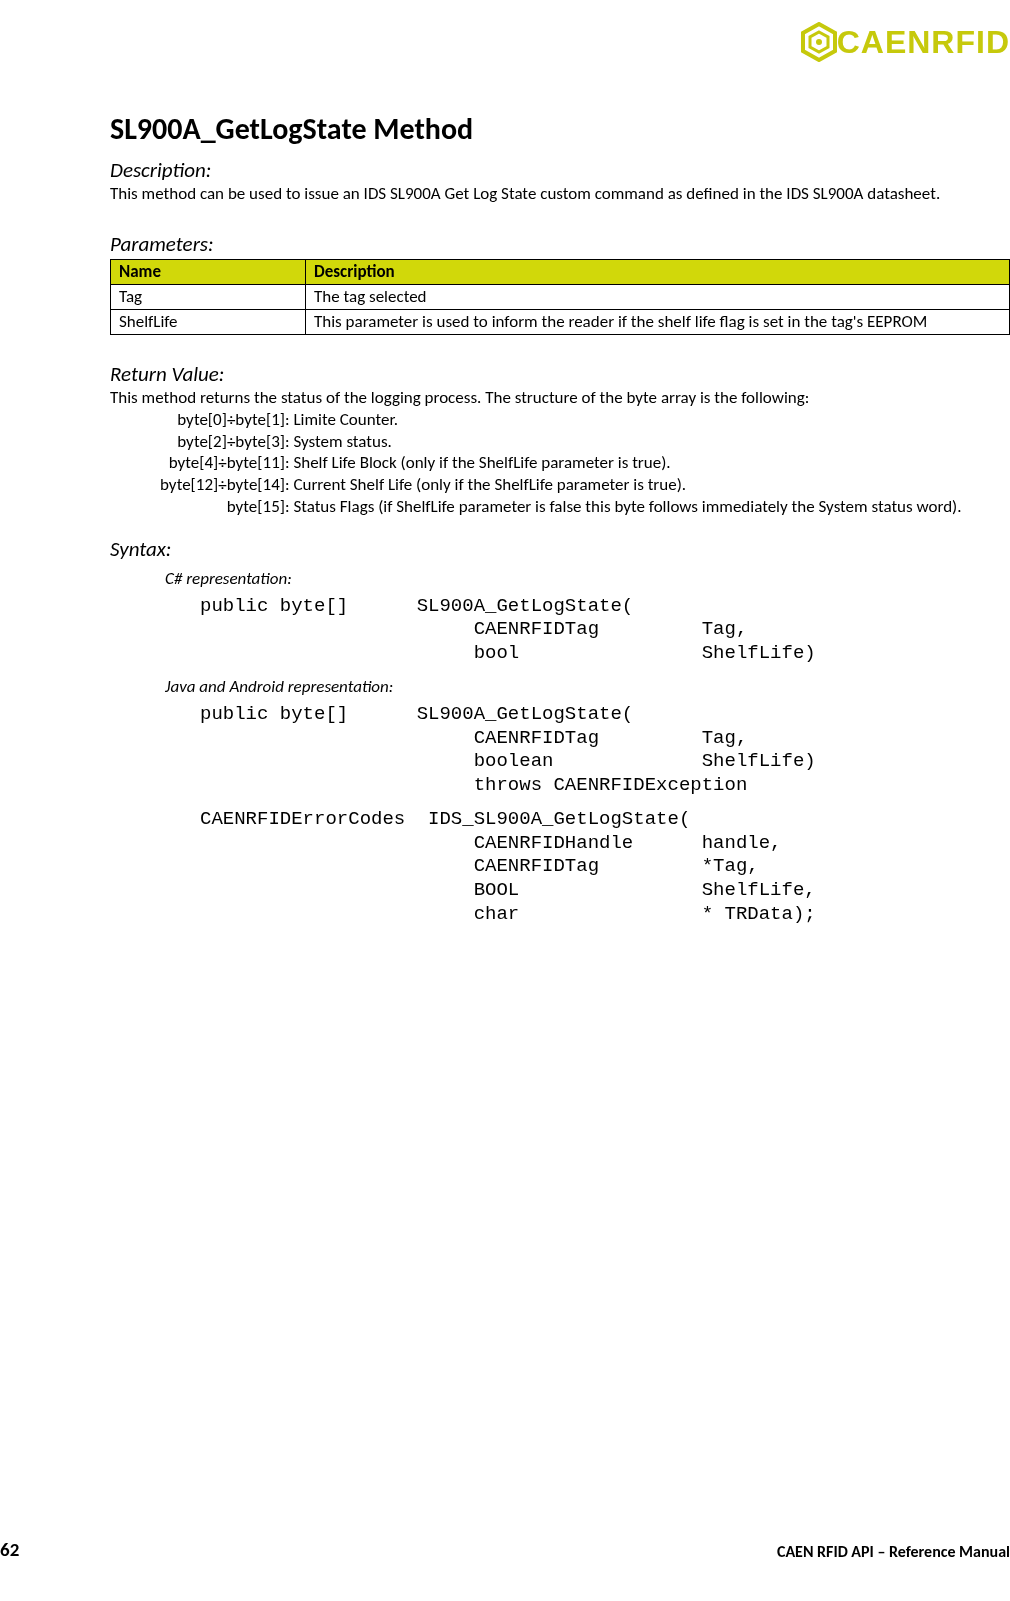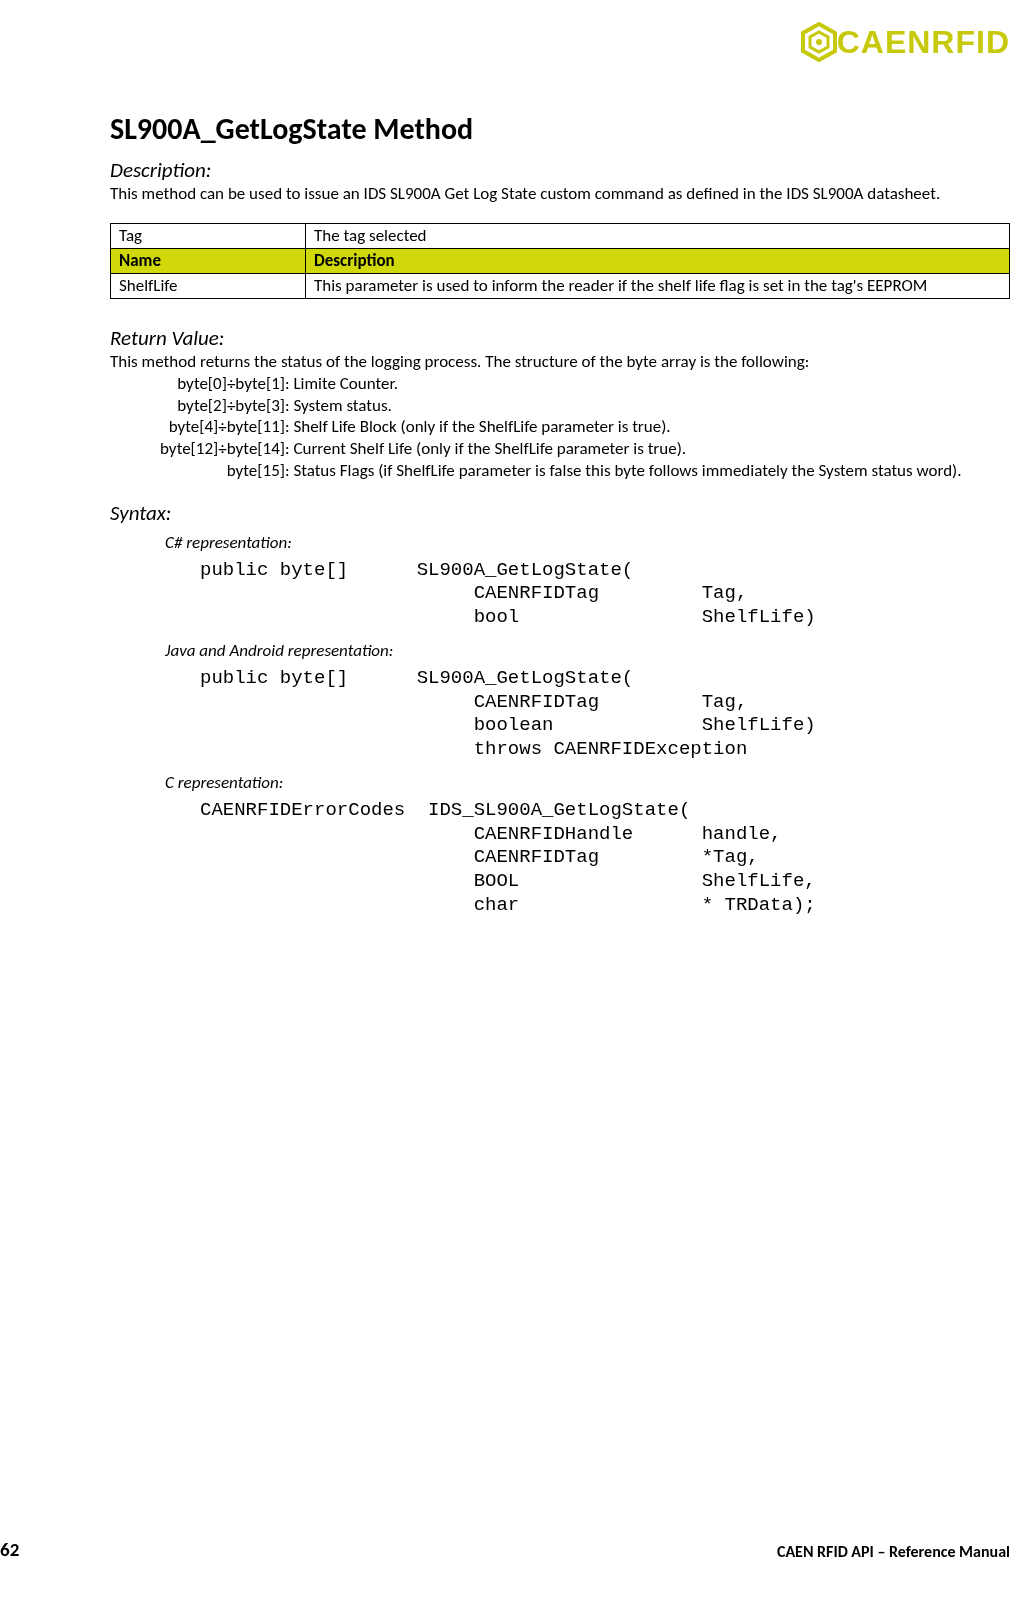--- a/index.html
+++ b/index.html
@@ -127,29 +127,30 @@
 
   <div class="content">
 
     <h1>SL900A_GetLogState Method</h1>
 
     <p class="label-it">Description:</p>
     <p class="body-text">This method can be used to issue an IDS SL900A Get Log State custom command as defined in the IDS SL900A datasheet.</p>
 
     <div class="section-gap"></div>
 
+    <p class="label-it" style="margin-bottom:2px">Parameters:</p>
     <table class="params">
       <tbody>
           <tr>
+        <th class="col1">Name</th>
+        <th>Description</th>
+      </tr>
+      <tr>
         <td>Tag</td>
         <td>The tag selected</td>
-      </tr>
-      <tr>
-        <th class="col1">Name</th>
-        <th>Description</th>
       </tr>
       <tr>
         <td>ShelfLife</td>
         <td class="just">This parameter is used to inform the reader if the shelf life flag is set in the tag's EEPROM</td>
       </tr>
     </tbody>
       </table>
 
     <div class="section-gap"></div>
 
@@ -186,21 +187,20 @@
       <pre class="code">public byte[]      SL900A_GetLogState(
                         CAENRFIDTag         Tag,
                         bool                ShelfLife)</pre>
 
       <div class="rep-label">Java and Android representation:</div>
       <pre class="code">public byte[]      SL900A_GetLogState(
                         CAENRFIDTag         Tag,
                         boolean             ShelfLife)
                         throws CAENRFIDException</pre>
 
-      <div class="rep-label">C representation:</div>
       <pre class="code">CAENRFIDErrorCodes  IDS_SL900A_GetLogState(
                         CAENRFIDHandle      handle,
                         CAENRFIDTag         *Tag,
                         BOOL                ShelfLife,
                         char                * TRData);</pre>
     </div>
 
   </div>
 
   <div class="footer-left">62</div>

